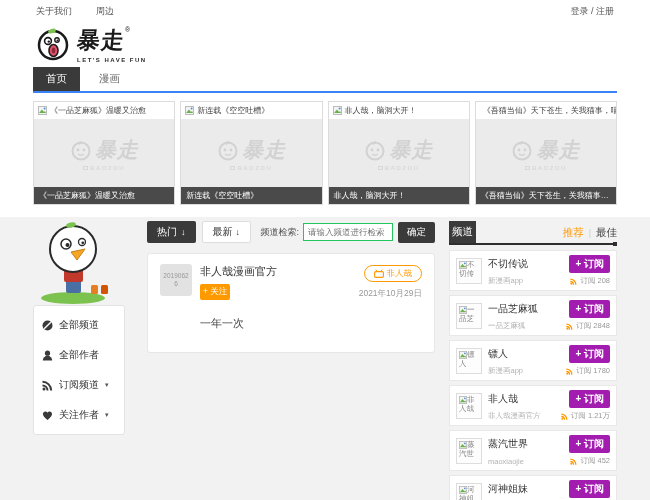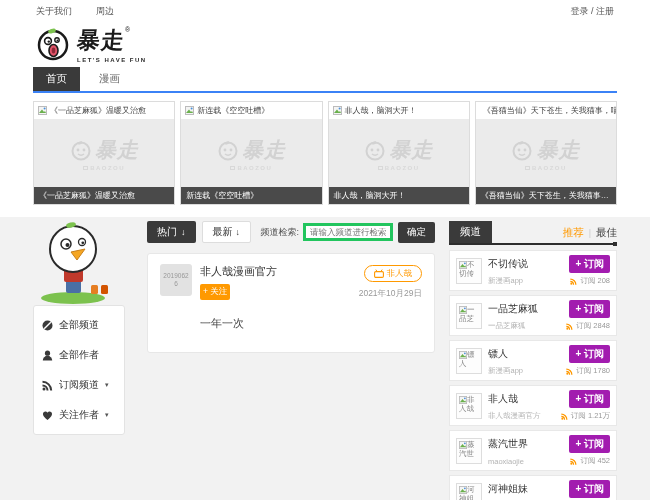--- a/index.html
+++ b/index.html
@@ -48,38 +48,38 @@
   .menu-item .caret { font-size:7px; color:#555; }
 
   
   .middle { flex:1; min-width:0; }
   .filter-bar { display:flex; align-items:center; }
   .btn-dark { background:#3a3a3a; color:#fff; font-size:10px; padding:4px 10px; border:none; border-radius:2px; cursor:pointer; display:flex; gap:4px; align-items:center; }
   .btn-light { background:#fff; color:#333; font-size:10px; padding:3px 10px; border:1px solid #ddd; border-radius:2px; margin-left:6px; cursor:pointer; display:flex; gap:3px; align-items:center; }
   .arrow { font-size:9px; }
   .f-spacer { flex:1; }
   .search-label { font-size:9px; color:#555; margin-right:4px; }
-  .search-input { width:90px; height:18px; border:3px solid #22c55e; font-size:8.5px; padding:0 4px; color:#333; }
+  .search-input { width:90px; height:18px; border:1px solid #22c55e; font-size:8.5px; padding:0 4px; color:#333; }
   .btn-confirm { background:#3a3a3a; color:#fff; font-size:9.5px; padding:4px 9px; border:none; margin-left:5px; border-radius:2px; cursor:pointer; }
 
   .post { background:#fff; border:1px solid #e7e7e7; border-radius:3px; margin-top:10px; padding:10px 12px; height:100px; }
   .post-head { display:flex; align-items:flex-start; }
   .avatar { width:32px; height:32px; background:#e2e2e2; border-radius:3px; font-size:6.5px; color:#999; display:flex; align-items:center; justify-content:center; text-align:center; word-break:break-all; overflow:hidden; padding:2px; line-height:1.3; }
   .post-info { margin-left:8px; flex:1; }
   .author { font-size:11px; color:#333; }
   .btn-follow { display:inline-block; margin-top:5px; background:#f90; color:#fff; font-size:8.5px; padding:2px 3px; border-radius:2px; border:none; cursor:pointer; }
   .post-meta { text-align:right; }
   .badge { display:inline-flex; align-items:center; gap:3px; border:1px solid #f90; color:#f90; border-radius:9px; font-size:8.5px; padding:1.5px 9px; }
   .date { font-size:8.5px; color:#999; margin-top:6px; }
   .post-content { margin:16px 0 0 40px; font-size:11px; color:#444; }
 
   
   .rightcol { width:168px; flex-shrink:0; }
   .chan-head { display:flex; align-items:flex-end; position:relative; }
-  .chan-tab { background:#3a3a3a; color:#fff; font-size:10.5px; padding:4px 11px; cursor:pointer; }
+  .chan-tab { background:#3a3a3a; color:#fff; font-size:10.5px; padding:4px 3px; cursor:pointer; }
   .sort { margin-left:auto; font-size:10.5px; display:flex; align-items:center; padding-bottom:3px; }
   .sort-rec { color:#f90; cursor:pointer; }
   .sort-sep { color:#ccc; margin:0 5px; font-size:9px; }
   .sort-best { color:#444; cursor:pointer; }
   .chan-rule { height:2px; background:#2e2e2e; position:relative; }
   .chan-rule::after { content:''; position:absolute; right:0; top:-1px; width:4px; height:4px; background:#2e2e2e; }
   .chan-list { margin-top:5px; display:flex; flex-direction:column; gap:4px; }
   .chan-row { background:#fff; border:1px solid #e8e8e8; padding:4px 6px; display:flex; gap:6px; align-items:center; }
   .chan-avatar { width:26px; height:26px; flex-shrink:0; border:1px solid #ddd; background:#fdfdfd; font-size:7.5px; color:#888; line-height:1.2; padding:1px 2px; overflow:hidden; word-break:break-all; }
   .chan-body { flex:1; min-width:0; }

